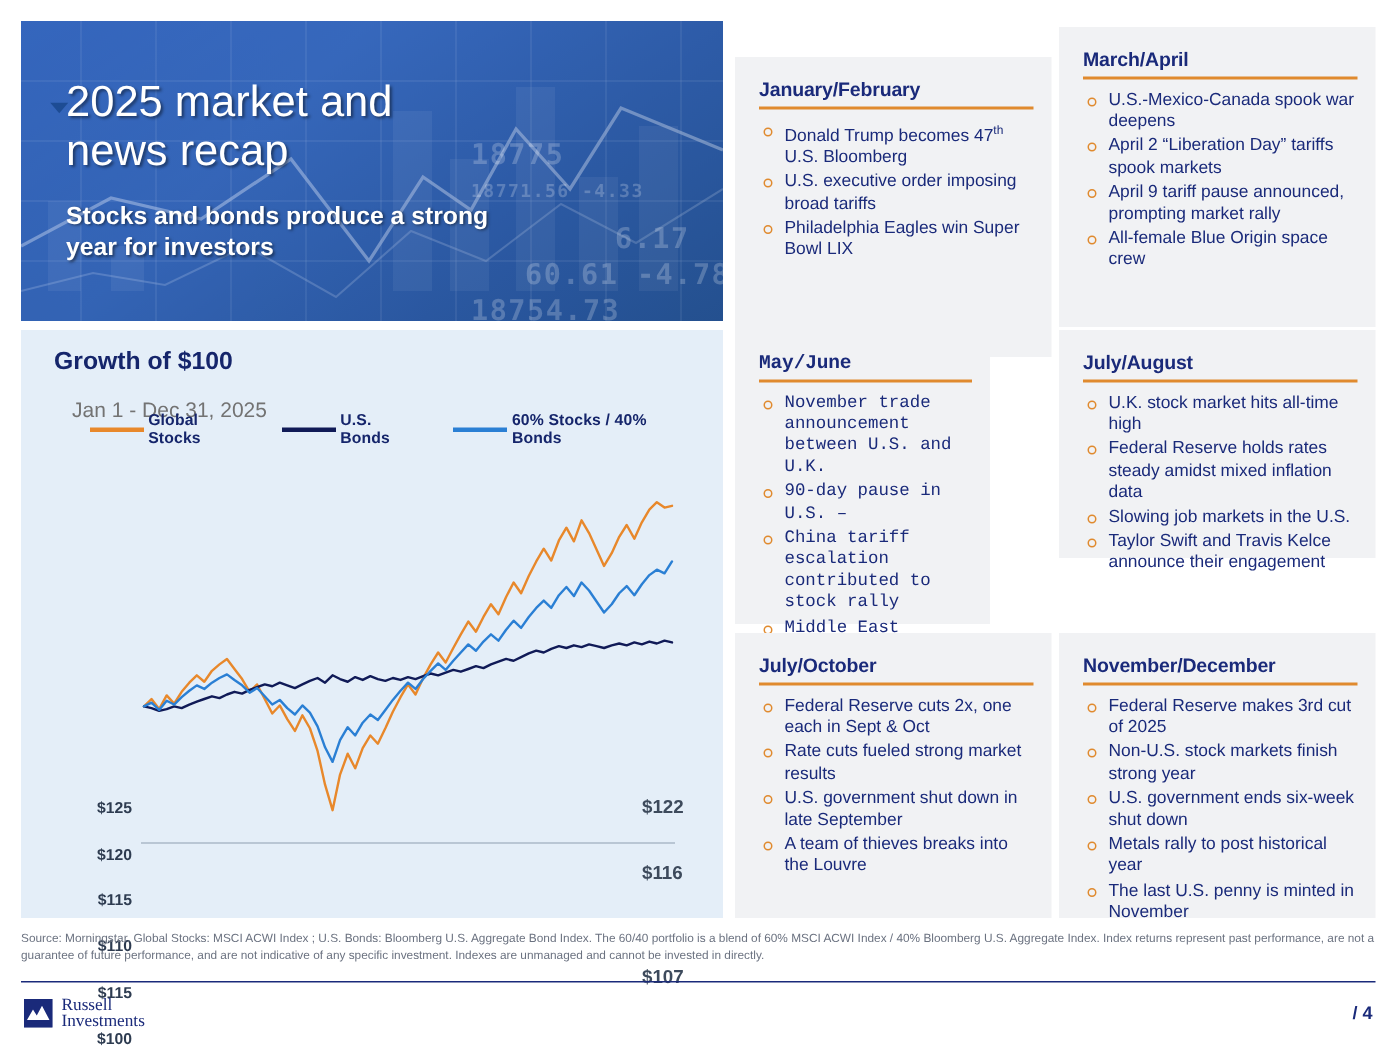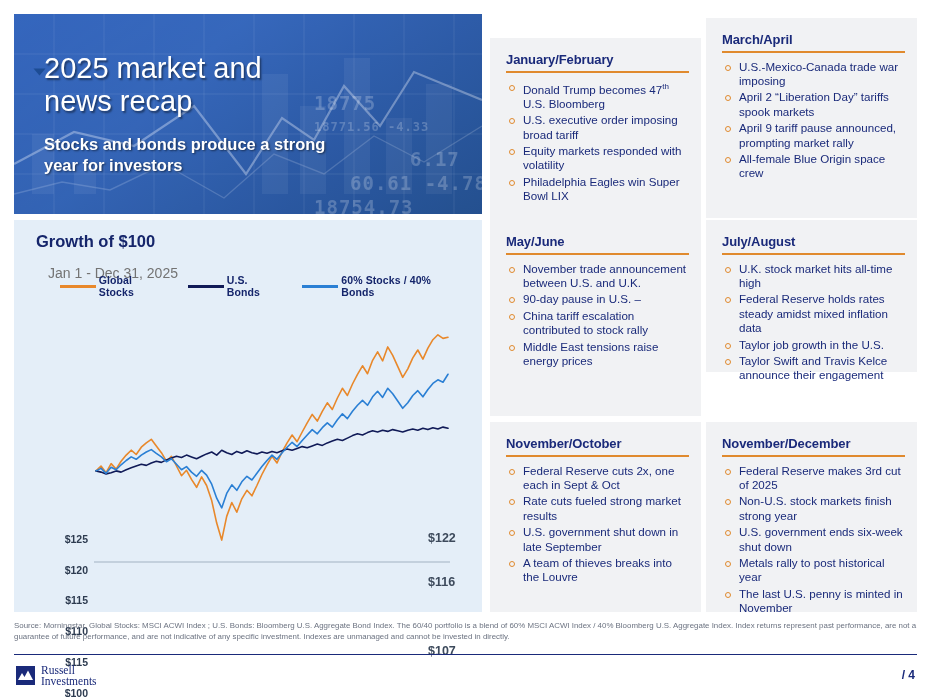--- a/index.html
+++ b/index.html
@@ -176,69 +176,68 @@
     <div class="endlab" style="left:414px;top:355px;">$116</div>
     <div class="endlab" style="left:414px;top:424px;">$107</div>
   </div>
 
   <div class="panel" style="left:490px;top:14px;width:211px;height:200px;margin-top:24px;">
     <div class="p-body">
       <div class="p-head">January/February</div>
       <div class="p-rule"></div>
       <ul class="bullets">
         <li><span>Donald Trump becomes 47</span><sup>th</sup><span> U.S. Bloomberg</span></li>
-        <li>U.S. executive order imposing broad tariff</li>
-        <li>Equity markets responded with volatility</li>
+        <li>U.S. executive order imposing broad tariffs</li>
         <li>Philadelphia Eagles win Super Bowl LIX</li>
       </ul>
     </div>
   </div>
 
   <div class="panel" style="left:706px;top:18px;width:211px;height:200px;">
     <div class="p-body">
       <div class="p-head">March/April</div>
       <div class="p-rule"></div>
       <ul class="bullets">
-        <li>U.S.-Mexico-Canada trade war imposing</li>
+        <li>U.S.-Mexico-Canada spook war deepens</li>
         <li>April 2 “Liberation Day” tariffs spook markets</li>
         <li>April 9 tariff pause announced, prompting market rally</li>
         <li>All-female Blue Origin space crew</li>
       </ul>
     </div>
   </div>
 
-  <div class="panel" style="left:490px;top:220px;width:211px;height:196px;">
+  <div class="panel" style="left:490px;top:220px;width:170px;height:196px;font-family:Liberation Mono, monospace;">
     <div class="p-body">
       <div class="p-head">May/June</div>
       <div class="p-rule"></div>
       <ul class="bullets">
         <li>November trade announcement between U.S. and U.K.</li>
         <li>90-day pause in U.S. –</li>
         <li>China tariff escalation contributed to stock rally</li>
         <li>Middle East tensions raise energy prices</li>
       </ul>
     </div>
   </div>
 
   <div class="panel" style="left:706px;top:220px;width:211px;height:152px;">
     <div class="p-body">
       <div class="p-head">July/August</div>
       <div class="p-rule"></div>
       <ul class="bullets">
         <li>U.K. stock market hits all-time high</li>
         <li>Federal Reserve holds rates steady amidst mixed inflation data</li>
-        <li>Taylor job growth in the U.S.</li>
+        <li>Slowing job markets in the U.S.</li>
         <li>Taylor Swift and Travis Kelce announce their engagement</li>
       </ul>
     </div>
   </div>
 
   <div class="panel" style="left:490px;top:422px;width:211px;height:190px;">
     <div class="p-body">
-      <div class="p-head">November/October</div>
+      <div class="p-head">July/October</div>
       <div class="p-rule"></div>
       <ul class="bullets">
         <li>Federal Reserve cuts 2x, one each in Sept &amp; Oct</li>
         <li>Rate cuts fueled strong market results</li>
         <li>U.S. government shut down in late September</li>
         <li>A team of thieves breaks into the Louvre</li>
       </ul>
     </div>
   </div>
 

